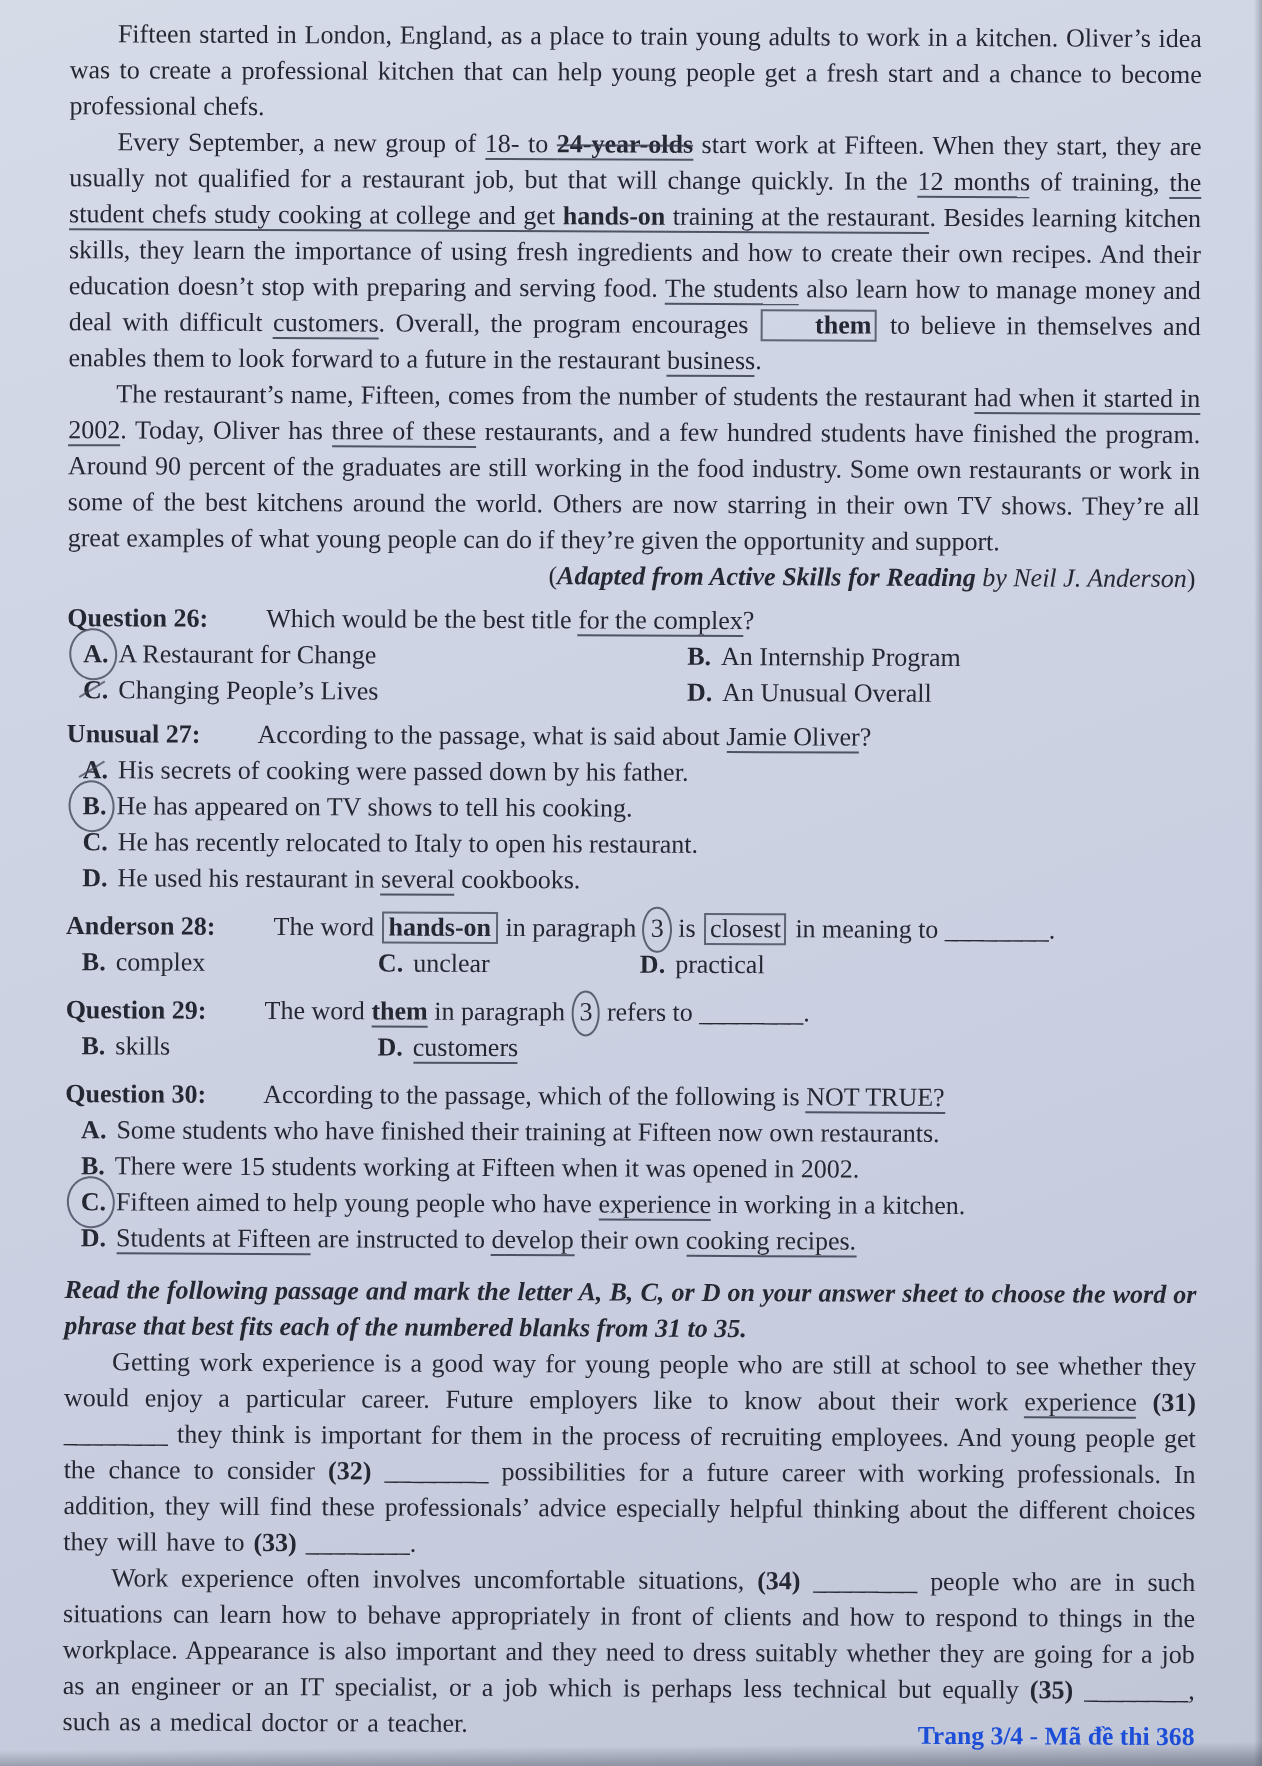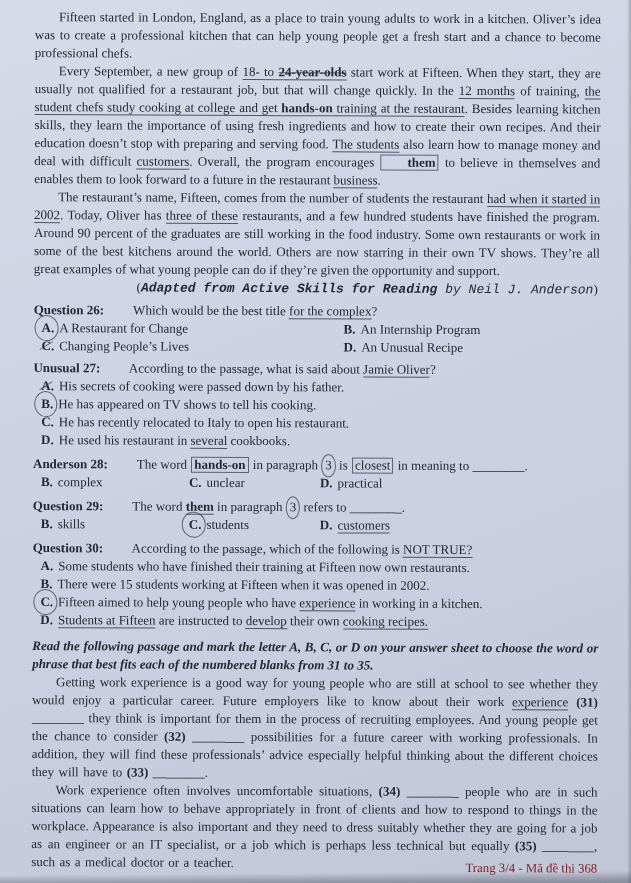--- a/index.html
+++ b/index.html
@@ -32,28 +32,28 @@
   .mk-circle::after{
     content:"";position:absolute;left:-7px;right:-4px;top:-4px;bottom:-4px;
     border:1.7px solid rgba(62,68,84,.78);border-radius:50%;transform:rotate(-7deg);
   }
   .mk-strike::after{
     content:"";position:absolute;left:-3px;top:46%;width:120%;
     border-top:1.6px solid rgba(62,68,84,.7);transform:rotate(-32deg);
   }
   
   .s-b{font-weight:700;}
-  .s-i{font-style:italic;font-family:Liberation Mono, monospace;}
+  .s-i{font-style:italic;}
   .s-u{border-bottom:1.5px solid rgba(55,61,78,.85);}
   .s-strike{text-decoration:line-through;text-decoration-thickness:1.3px;text-decoration-color:rgba(55,61,78,.8);font-weight:bold;}
   .s-bx{display:inline-block;border:1.4px solid rgba(55,61,78,.75);padding:0 2px;margin:0 1px;line-height:14px;}
   .s-circ{position:relative;display:inline-block;padding:0 4px;}
   .s-circ::after{content:"";position:absolute;left:0;right:0;top:-2px;bottom:-3px;
     border:1.5px solid rgba(62,68,84,.8);border-radius:50%;}
-  .footer{position:absolute;right:30px;bottom:8px;font-size:12.8px;color:#7f1d1d;}
+  .footer{position:absolute;right:30px;bottom:8px;font-size:12.8px;color:#1d4ed8;font-weight:bold;}
   .right-shade{position:absolute;top:0;bottom:0;right:0;width:4px;pointer-events:none;
     background:linear-gradient(to right,rgba(45,48,62,0),rgba(45,48,62,.28));}
   .bottom-shade{position:absolute;left:-5px;right:-5px;bottom:-3px;height:13px;pointer-events:none;
     background:linear-gradient(to bottom,rgba(52,55,70,0) 0%,rgba(52,55,70,.32) 65%,rgba(72,75,90,.5) 100%);
     transform:rotate(-0.4deg);}
 </style>
 </head>
 <body>
 
 <div class="page">
@@ -66,21 +66,21 @@
 
   <div id="questions">
       <div class="question">
     <div class="q-prompt">
       <span class="q-label">Question 26:</span><span class="q-text"><span> Which would be the best title </span><span class="s-u">for the complex</span><span>?</span></span>
     </div>
     <div class="q-options cols-2">
           <span class="opt"><span class="opt-letter mk-circle">A.</span><span><span>A Restaurant for Change</span></span></span>
           <span class="opt"><span class="opt-letter">B.</span><span><span>An Internship Program</span></span></span>
           <span class="opt"><span class="opt-letter mk-strike">C.</span><span><span>Changing People’s Lives</span></span></span>
-          <span class="opt"><span class="opt-letter">D.</span><span><span>An Unusual Recipe</span></span></span>
+          <span class="opt"><span class="opt-letter">D.</span><span><span>An Unusual Overall</span></span></span>
         </div>
   </div>
       <div class="question">
     <div class="q-prompt">
       <span class="q-label">Unusual 27:</span><span class="q-text"><span> According to the passage, what is said about </span><span class="s-u">Jamie Oliver</span><span>?</span></span>
     </div>
     <div class="q-options rows">
           <span class="opt"><span class="opt-letter mk-strike">A.</span><span><span>His secrets of cooking were passed down by his father.</span></span></span>
           <span class="opt"><span class="opt-letter mk-circle">B.</span><span><span>He has appeared on TV shows to tell his cooking.</span></span></span>
           <span class="opt"><span class="opt-letter">C.</span><span><span>He has recently relocated to Italy to open his restaurant.</span></span></span>
@@ -96,21 +96,20 @@
           <span class="opt"><span class="opt-letter">C.</span><span><span>unclear</span></span></span>
           <span class="opt"><span class="opt-letter">D.</span><span><span>practical</span></span></span>
         </div>
   </div>
       <div class="question gap">
     <div class="q-prompt">
       <span class="q-label">Question 29:</span><span class="q-text"><span> The word </span><span class="s-b s-u">them</span><span> in paragraph </span><span class="s-circ">3</span><span> refers to ________.</span></span>
     </div>
     <div class="q-options cols-4">
           <span class="opt"><span class="opt-letter">B.</span><span><span>skills</span></span></span>
-          <span class="opt"><span class="opt-letter mk-circle">C.</span><span><span>students</span></span></span>
           <span class="opt"><span class="opt-letter">D.</span><span><span class="s-u">customers</span></span></span>
         </div>
   </div>
       <div class="question gap">
     <div class="q-prompt">
       <span class="q-label">Question 30:</span><span class="q-text"><span> According to the passage, which of the following is </span><span class="s-u">NOT TRUE?</span></span>
     </div>
     <div class="q-options rows">
           <span class="opt"><span class="opt-letter">A.</span><span><span>Some students who have finished their training at Fifteen now own restaurants.</span></span></span>
           <span class="opt"><span class="opt-letter">B.</span><span><span>There were 15 students working at Fifteen when it was opened in 2002.</span></span></span>

